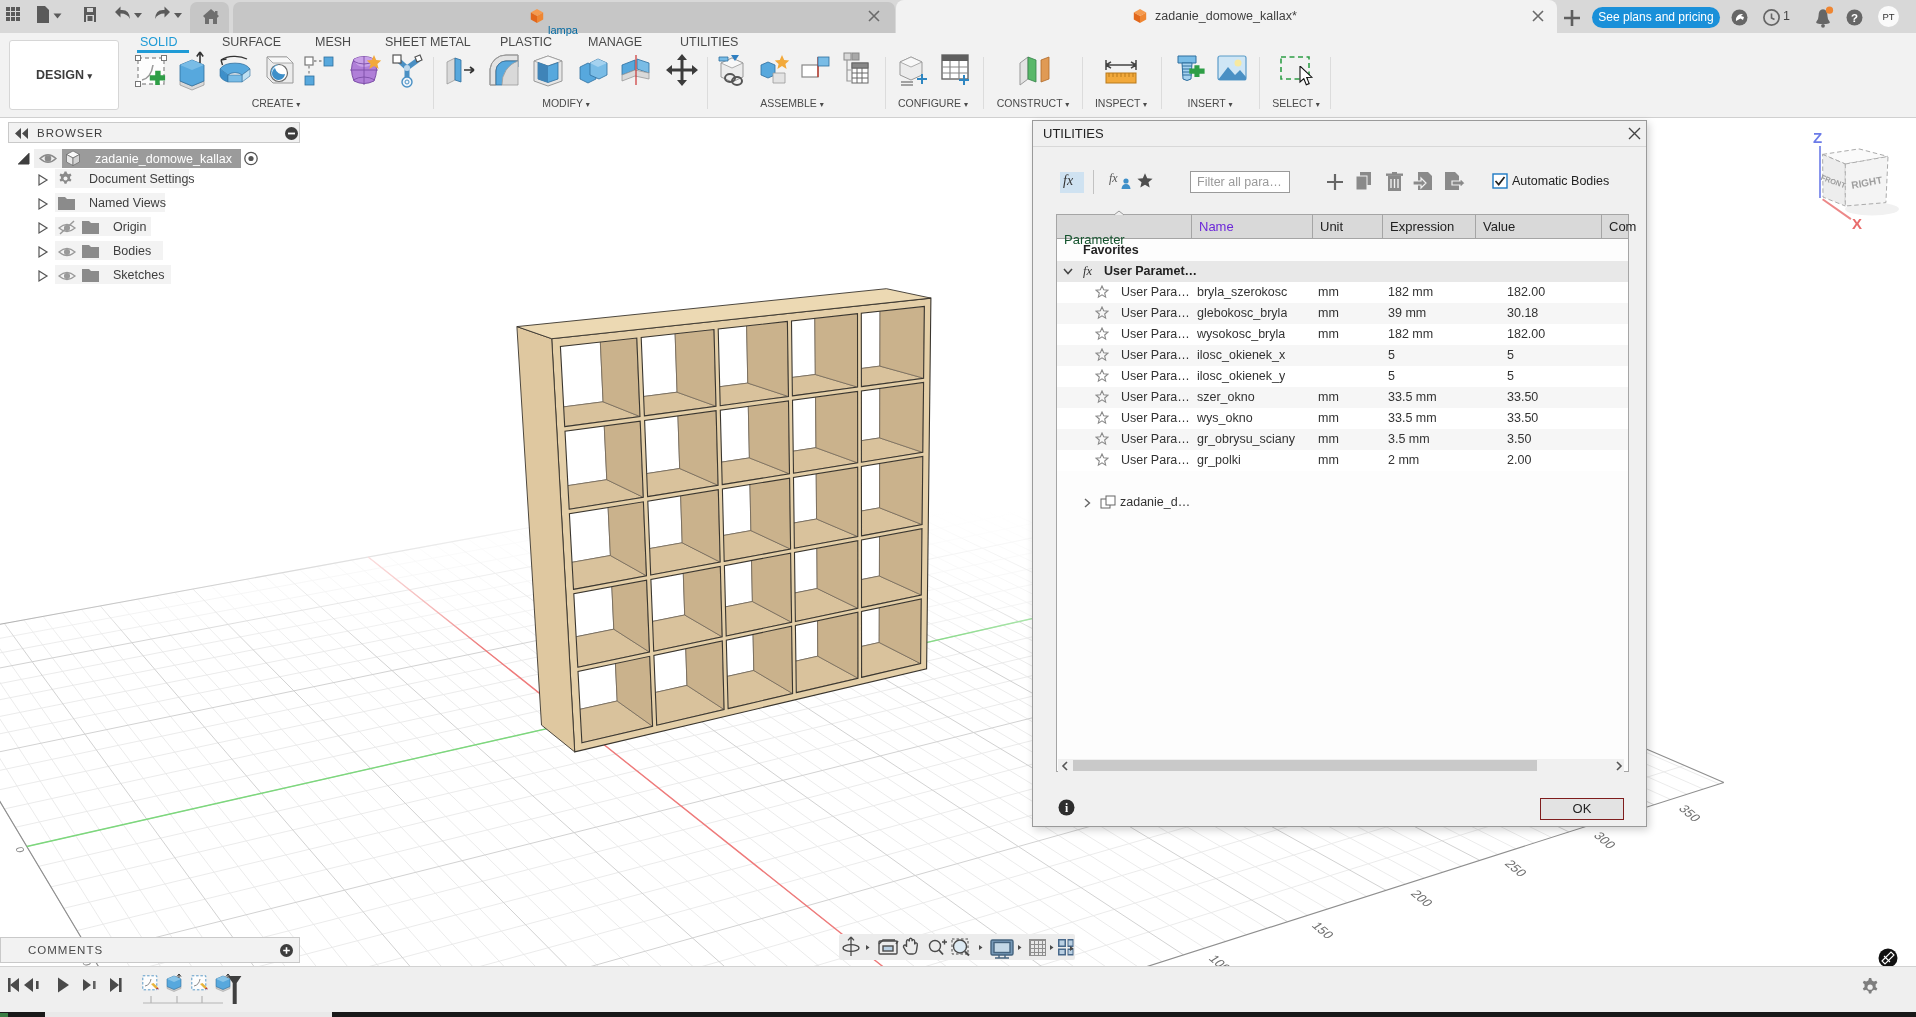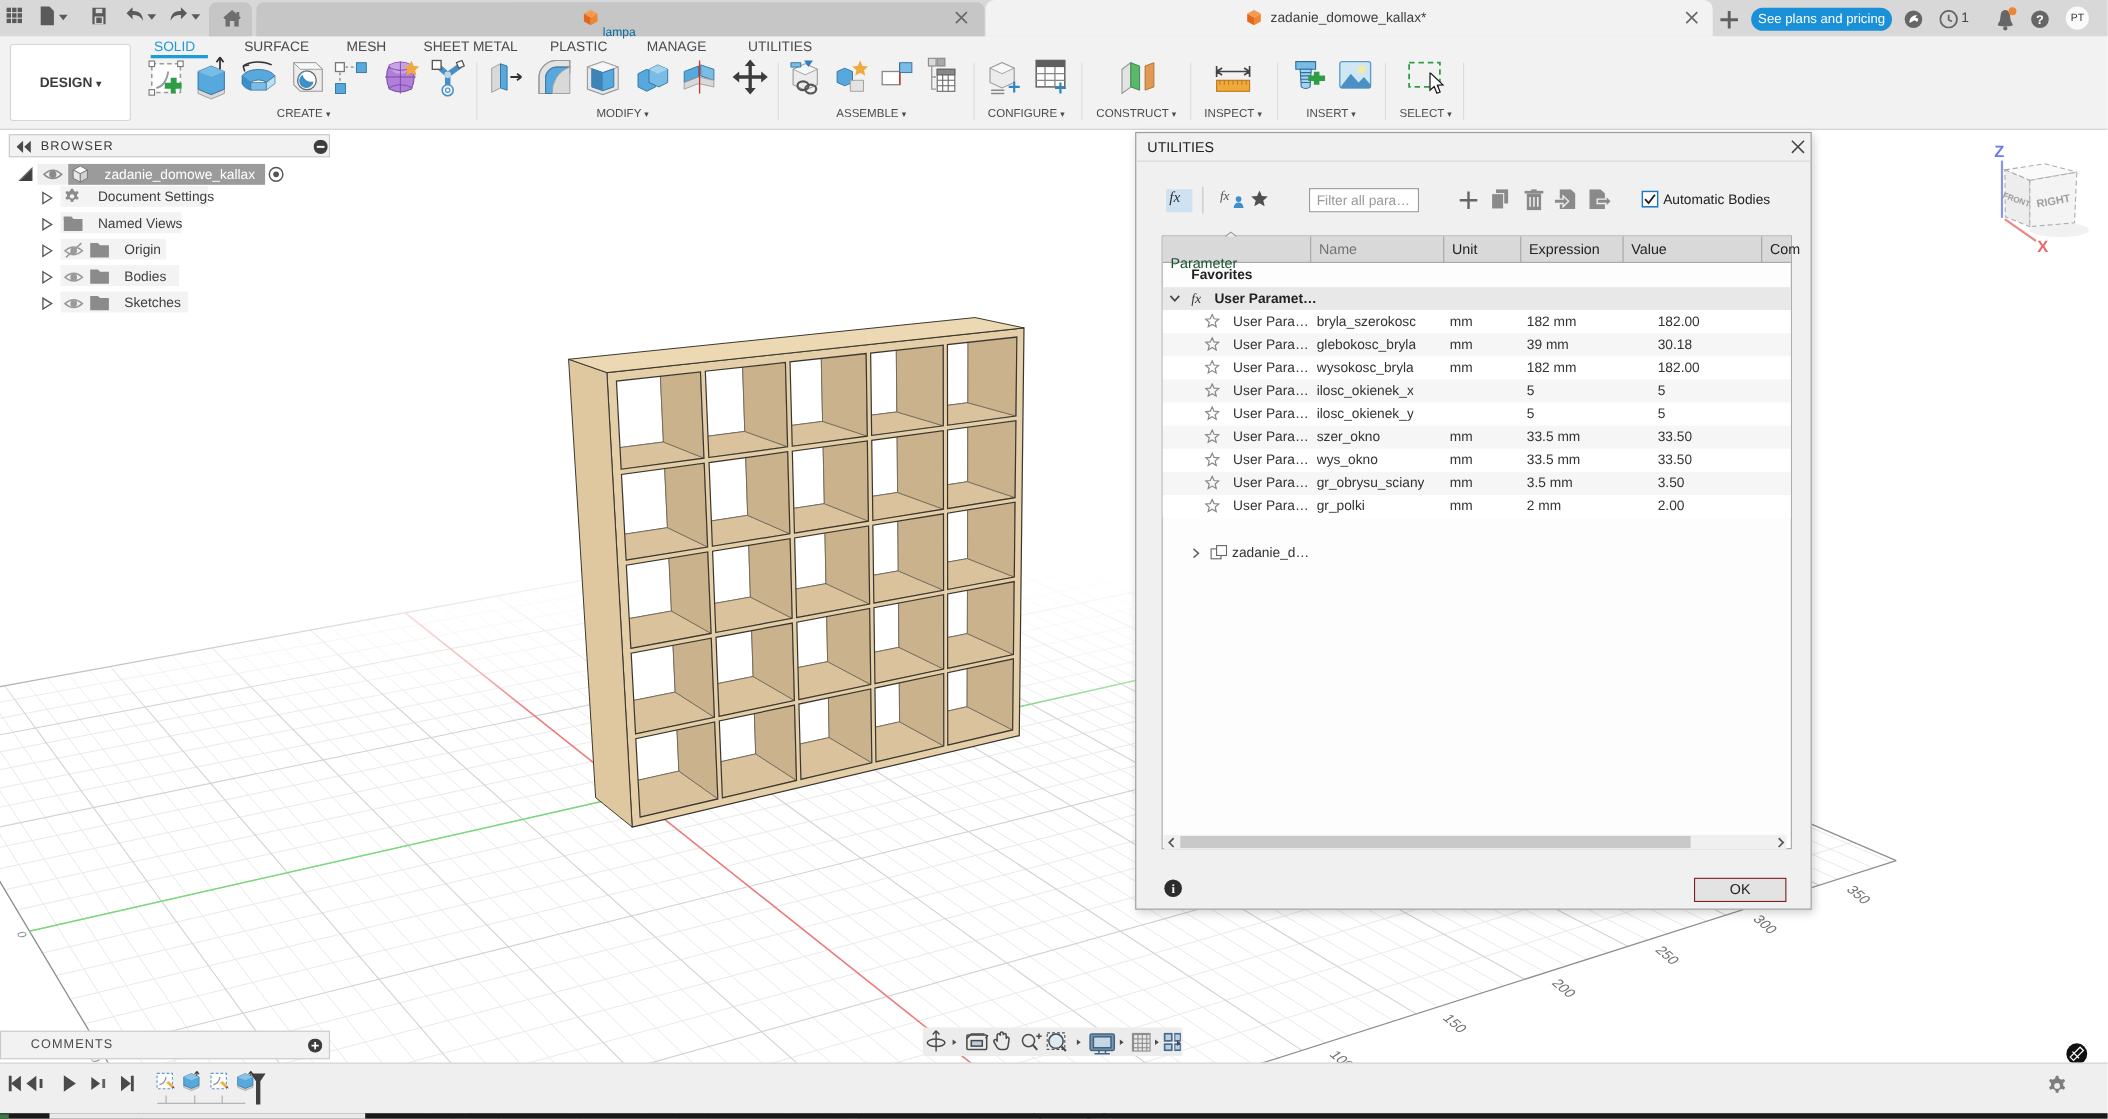--- a/index.html
+++ b/index.html
@@ -743,21 +743,21 @@
       </g>
     </svg>
     <svg class="abs" style="left:459px;top:52px" width="16" height="16" viewBox="0 0 16 16">
       <rect x="1" y="1" width="14" height="14" fill="#fff" stroke="#1d79c4" stroke-width="1.4"></rect>
       <path d="M3.5 8 l3.2 3.6 L12.5 4" stroke="#222" stroke-width="1.7" fill="none"></path>
     </svg>
     <div class="abs" style="left:479px;top:53px;font-size:12.5px;color:#222">Automatic Bodies</div>
     <div class="abs" style="left:23px;top:93px;width:573px;height:558px;background:#fdfdfd;border:1px solid #a5a5a5"></div>
     <div class="abs" style="left:24px;top:94px;width:571px;height:24px;background:#d9d9d9;border-bottom:1px solid #a5a5a5"></div>
     <div class="abs" style="left:31px;top:111px;font-size:13px;color:#14532d">Parameter</div>
-    <div class="abs" style="left:166px;top:98px;font-size:13px;color:#737373">Name</div>
+    <div class="abs" style="left:166px;top:98px;font-size:13px;color:#6d28d9">Name</div>
     <div class="abs" style="left:287px;top:98px;font-size:13px;color:#222">Unit</div>
     <div class="abs" style="left:357px;top:98px;font-size:13px;color:#222">Expression</div>
     <div class="abs" style="left:450px;top:98px;font-size:13px;color:#222">Value</div>
     <div class="abs" style="left:576px;top:98px;font-size:13px;color:#222">Com</div>
     <div class="abs" style="left:158px;top:94px;width:1px;height:24px;background:#a5a5a5"></div>
     <div class="abs" style="left:279px;top:94px;width:1px;height:24px;background:#a5a5a5"></div>
     <div class="abs" style="left:349px;top:94px;width:1px;height:24px;background:#a5a5a5"></div>
     <div class="abs" style="left:442px;top:94px;width:1px;height:24px;background:#a5a5a5"></div>
     <div class="abs" style="left:568px;top:94px;width:1px;height:24px;background:#a5a5a5"></div>
     <svg class="abs" style="left:80px;top:89px" width="12" height="6" viewBox="0 0 12 6">

